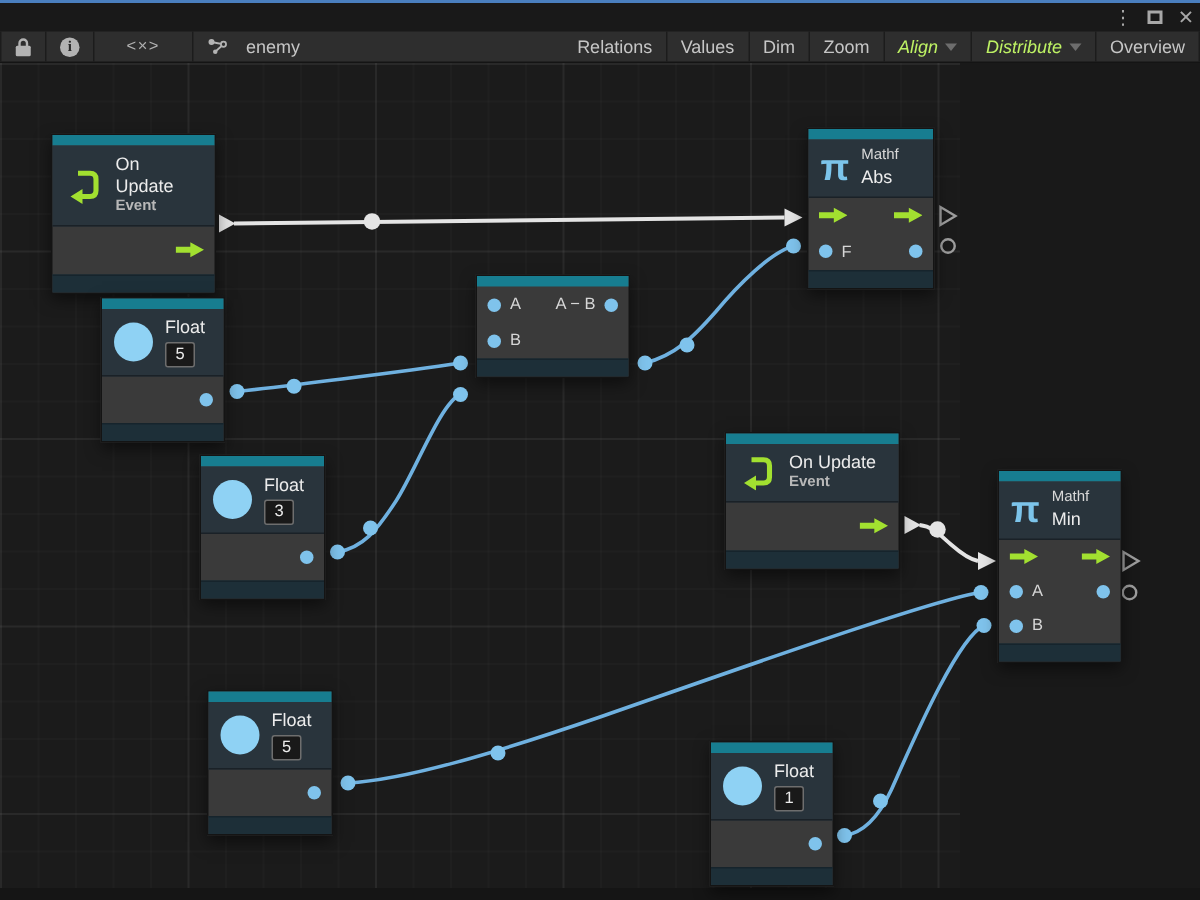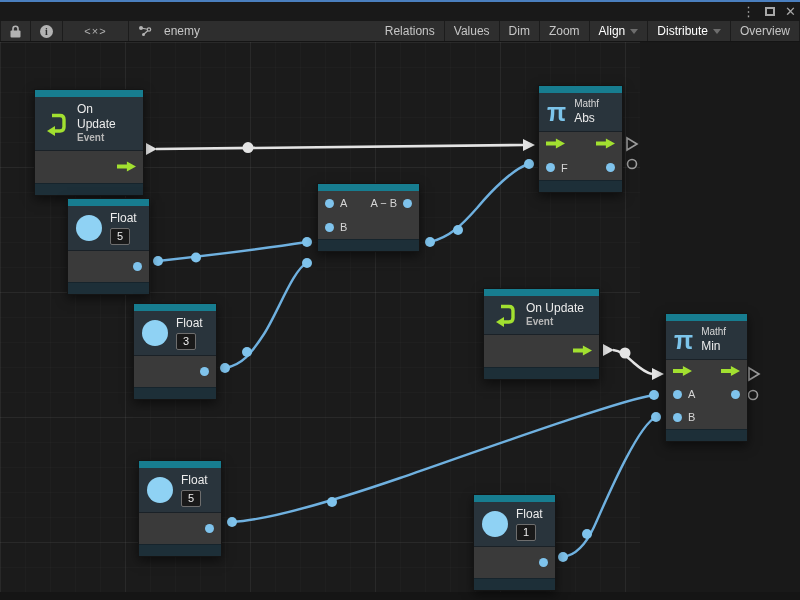--- a/index.html
+++ b/index.html
@@ -15,21 +15,21 @@
   #win-controls { position:absolute; top:2px; right:4px; height:19px; display:flex; align-items:center; gap:10px; color:#a8a8a8; }
   #win-controls .glyph { font-size:13px; line-height:1; cursor:default; }
   .max-box { width:10px; height:9px; border:2px solid #a8a8a8; }
 
   
   #toolbar { position:absolute; top:21px; left:0; width:800px; height:21px; background:#2e2e2e;
              border-bottom:1px solid #141414; display:flex; align-items:stretch; color:#c6c6c6; font-size:12px; }
   .tseg { display:flex; align-items:center; justify-content:center; padding:0 9px; border-right:1px solid #1c1c1c; }
   .tseg.first { border-left:1px solid #1c1c1c; }
   .tbtn { cursor:pointer; white-space:nowrap; }
-  .tbtn.disabled { color:#ffffff; }
+  .tbtn.disabled { color:#bef264;font-style:italic; }
   .dd-arrow { width:0; height:0; border-left:4px solid transparent; border-right:4px solid transparent;
               border-top:5px solid #6d6d6d; margin-left:5px; }
   .spacer { flex:1 1 auto; border-right:none; }
   #code-seg { min-width:66px; color:#b0b0b0; letter-spacing:1px; font-size:11px; }
   #graph-name-seg { gap:12px; border-right:none; }
   #zoom-seg { gap:8px; border-right:none; padding-left:34px; }
   #zoom-track { position:relative; width:86px; height:2px; background:#8a8a8a; }
   #zoom-handle { position:absolute; right:-2px; top:-5px; width:11px; height:11px; border-radius:50%; background:#9c9c9c; }
   #info-circle { width:13px; height:13px; border-radius:50%; background:#b3b3b3; color:#2a2a2a;
                  font-size:10px; font-weight:bold; display:flex; align-items:center; justify-content:center; font-family:"Liberation Serif",serif; }

